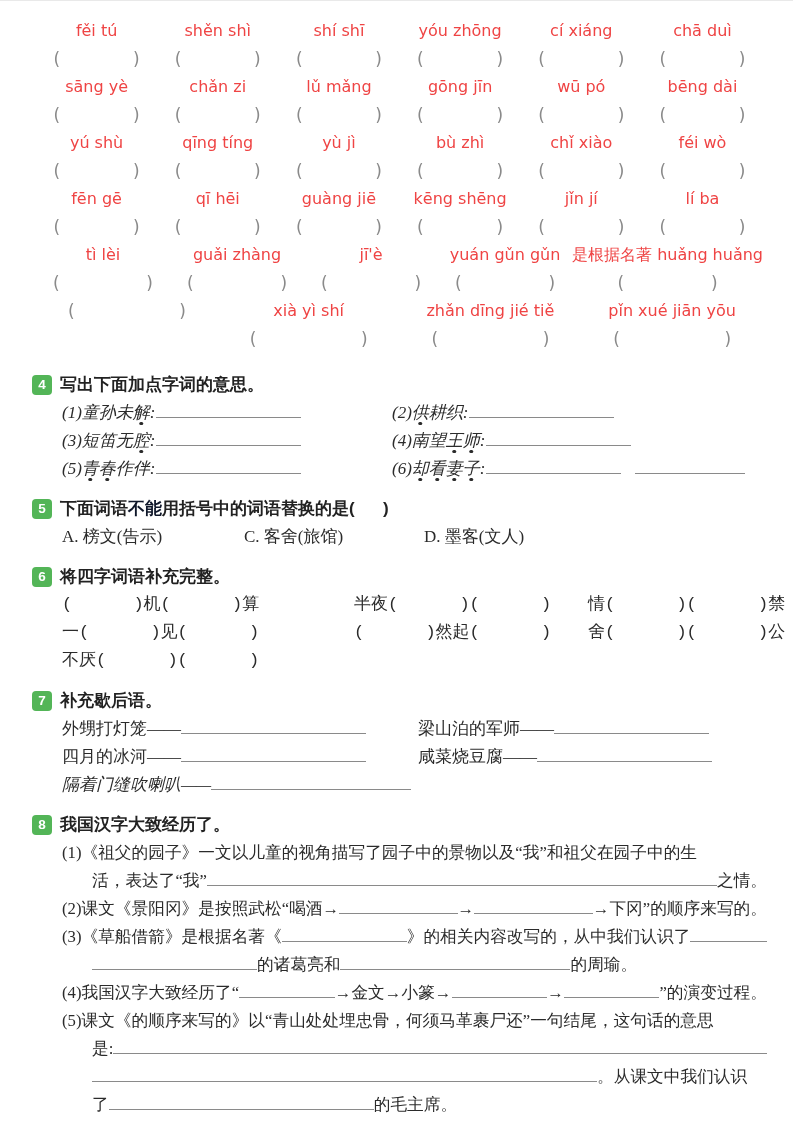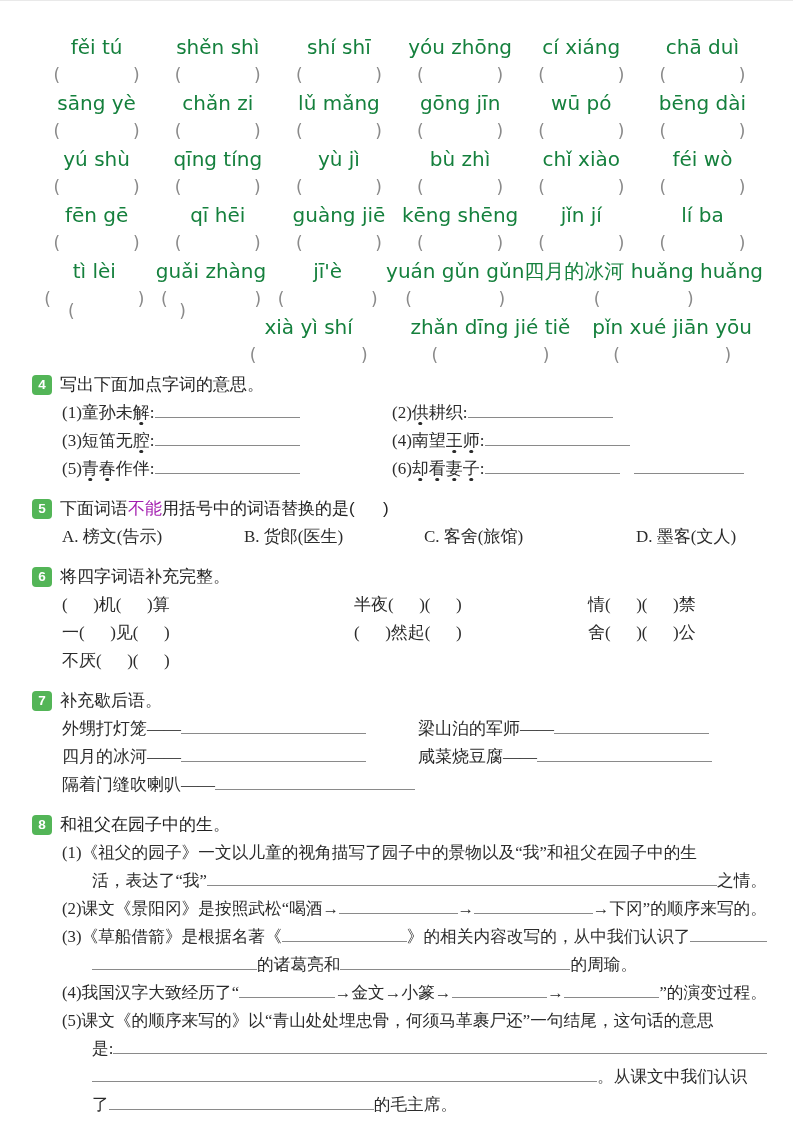--- a/index.html
+++ b/index.html
@@ -9,72 +9,72 @@
     color:#2b2b2b;font-size:17px;
   }
   .page{padding:12px 26px 0 32px;border-top:1px solid #e9e9e9;}
 
   
   .py-section{padding:4px 4px 6px 4px;}
   .py-row{display:flex;}
   .py-item{flex:1;display:flex;flex-direction:column;align-items:center;height:56px;}
   .py-text{
     font-family:"DejaVu Sans","Liberation Sans",sans-serif;
-    color:#15803d;font-size:20px;line-height:28px;white-space:pre;margin-top:16px;
+    color:#ef4444;font-size:16px;line-height:28px;white-space:pre;
   }
   .py-parens{
     width:86px;display:flex;justify-content:space-between;
     color:#8a8a8a;line-height:28px;font-size:17px;
     font-family:"DejaVu Sans","Liberation Sans",sans-serif;
   }
   .py-row.c5 .py-parens{width:100px;}
   .py-row.c4 .py-parens{width:118px;}
 
   
   .sec{margin-top:12px;}
   .sec-head{display:flex;align-items:center;line-height:28px;}
   .badge{
     flex:0 0 auto;width:20px;height:20px;border-radius:4px;margin-right:8px;
     display:flex;align-items:center;justify-content:center;
     color:#fff;font-size:13.5px;font-weight:bold;
     font-family:"Liberation Sans","DejaVu Sans",sans-serif;
   }
   .sec-title{
     font-family:"Liberation Sans","DejaVu Sans",sans-serif;
-    font-weight:normal;font-size:17px;color:#222;white-space:pre;
-  }
-  .red{color:#a21caf;}
+    font-weight:bold;font-size:17px;color:#222;white-space:pre;
+  }
+  .red{color:#0f172a;}
   .sec-body{padding-left:30px;}
 
   .blank{
     display:inline-block;height:16px;border-bottom:1px solid #8a8a8a;
     flex-shrink:0;
   }
 
   
   .q4-grid{display:grid;grid-template-columns:330px 1fr;}
-  .q4-item{line-height:28px;white-space:pre;}
+  .q4-item{line-height:28px;white-space:pre;font-style:italic;}
   .dotchar{position:relative;}
   .dotchar::after{
     content:'';position:absolute;left:50%;bottom:-3px;transform:translateX(-50%);
     width:3.5px;height:3.5px;border-radius:50%;background:#2b2b2b;
   }
   .q4-item .blank + .blank{margin-left:14px;}
 
   
   .q5-opts{display:grid;grid-template-columns:182px 180px 212px auto;line-height:28px;white-space:pre;}
 
   
   .q6-grid{display:grid;grid-template-columns:292px 234px 1fr;}
-  .q6-cell{line-height:28px;white-space:pre;}
+  .q6-cell{line-height:28px;white-space:pre;font-family:Liberation Mono, monospace;}
 
   
   .q7-grid{display:grid;grid-template-columns:356px 1fr;}
   .q7-item{line-height:28px;white-space:pre;}
-  .q7-item.full{grid-column:1 / 3;}
+  .q7-item.full{grid-column:1 / 3;font-style:italic;}
 
   
   .q8-item{font-size:16.7px;}
   .q8-line{display:flex;align-items:baseline;line-height:28px;}
   .q8-line .t{white-space:pre;flex-shrink:0;}
   .q8-line .fill{flex:1 1 auto;}
   .q8-line.cont{padding-left:30px;}
 </style>
 </head>
 <body>
@@ -281,21 +281,21 @@
           </div>
         </div>
         <div class="py-item">
           <div class="py-text">yuán gǔn gǔn</div>
           <div class="py-parens">
             <span>(</span>
             <span>)</span>
           </div>
         </div>
         <div class="py-item">
-          <div class="py-text">四月的冰河 huǎng huǎng</div>
+          <div class="py-text">是根据名著 huǎng huǎng</div>
           <div class="py-parens">
             <span>(</span>
             <span>)</span>
           </div>
         </div>
       </div>
       <div class="py-row c4">
         <div class="py-item">
           <div class="py-parens">
             <span>(</span>
@@ -339,21 +339,21 @@
         <div class="q4-item"><span>(5)</span><span class="dotchar">青</span><span class="dotchar">春</span><span>作</span><span>伴</span><span>:</span><span class="blank" style="width: 145px;"></span></div>
         <div class="q4-item"><span>(6)</span><span class="dotchar">却</span><span class="dotchar">看</span><span class="dotchar">妻</span><span class="dotchar">子</span><span>:</span><span class="blank" style="width: 135px;"></span><span class="blank" style="width: 110px;"></span></div>
       </div>
   </section>
 
   <section class="sec">
     <div class="sec-head">
       <span class="badge" style="background: rgb(83, 181, 87);">5</span>
       <span class="sec-title"><span>下面词语</span><span class="red">不能</span><span>用括号中的词语替换的是(      )</span></span>
     </div>
-    <div class="sec-body q5-opts" id="q5-options"><span>A. 榜文(告示)</span><span>B. 货郎(医生)</span><span>C. 客舍(旅馆)</span><span>D. 墨客(文人)</span></div>
+    <div class="sec-body q5-opts" id="q5-options"><span>A. 榜文(告示)</span><span>C. 客舍(旅馆)</span><span>D. 墨客(文人)</span></div>
   </section>
 
   <section class="sec">
     <div class="sec-head">
       <span class="badge" style="background: rgb(83, 181, 87);">6</span>
       <span class="sec-title">将四字词语补充完整。</span>
     </div>
     <div class="sec-body q6-grid" id="q6-body">
         <div class="q6-cell">(      )机(      )算</div>
         <div class="q6-cell">半夜(      )(      )</div>
@@ -375,21 +375,21 @@
         <div class="q7-item"><span>梁山泊的军师——</span><span class="blank" style="width: 155px;"></span></div>
         <div class="q7-item"><span>四月的冰河——</span><span class="blank" style="width: 185px;"></span></div>
         <div class="q7-item"><span>咸菜烧豆腐——</span><span class="blank" style="width: 175px;"></span></div>
         <div class="q7-item full"><span>隔着门缝吹喇叭——</span><span class="blank" style="width: 200px;"></span></div>
       </div>
   </section>
 
   <section class="sec">
     <div class="sec-head">
       <span class="badge" style="background: rgb(83, 181, 87);">8</span>
-      <span class="sec-title">和祖父在园子中的生。</span>
+      <span class="sec-title">我国汉字大致经历了。</span>
     </div>
     <div class="sec-body" id="q8-body">
         <div class="q8-item">
           <div class="q8-line">
             <span class="t">(1)</span>
             <span class="t">《祖父的园子》一文以儿童的视角描写了园子中的景物以及“我”和祖父在园子中的生</span>
           </div>
           <div class="q8-line cont">
             <span class="t">活，表达了“我”</span>
             <span class="blank fill"></span>

